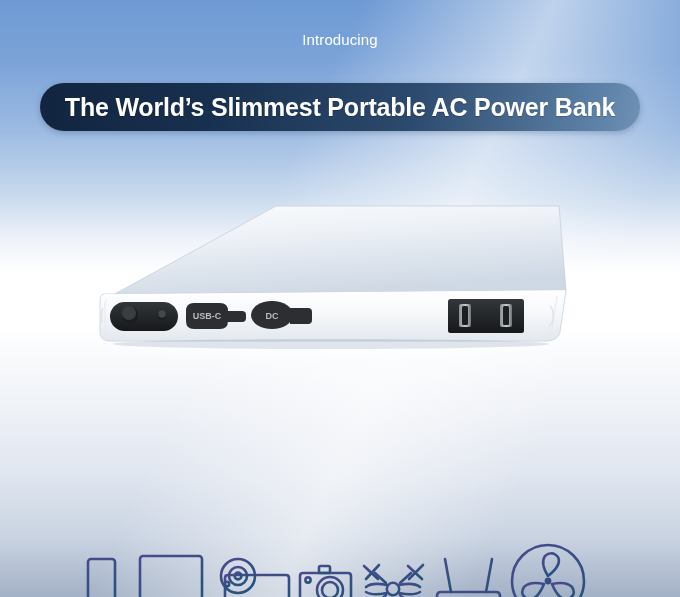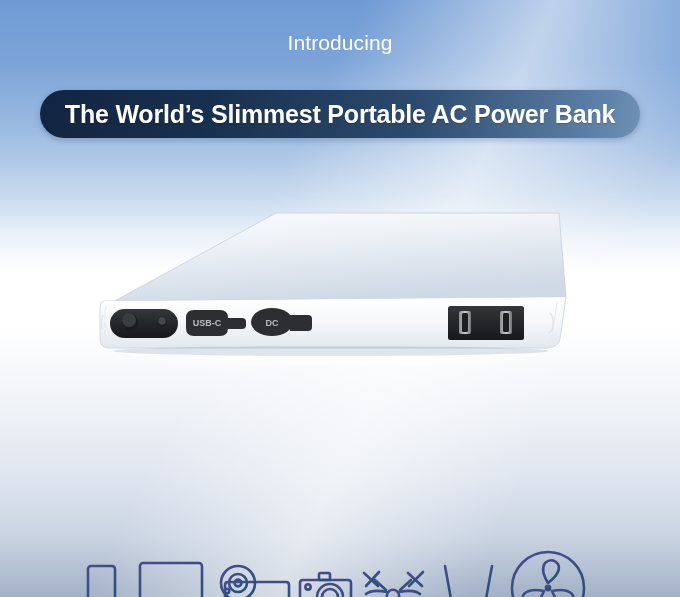--- a/index.html
+++ b/index.html
@@ -39,21 +39,21 @@
   }
   #stage > * { position: relative; z-index: 1; }
 
   
   .intro {
     position: absolute;
     top: 31px;
     left: 0;
     width: 680px;
     text-align: center;
-    font-size: 21px;
+    font-size: 15px;
     color: #ffffff;
     letter-spacing: .1px;
   }
   .headline-pill {
     position: absolute;
     top: 66px;
     left: 40px;
     width: 600px;
     height: 48px;
     box-sizing: border-box;

